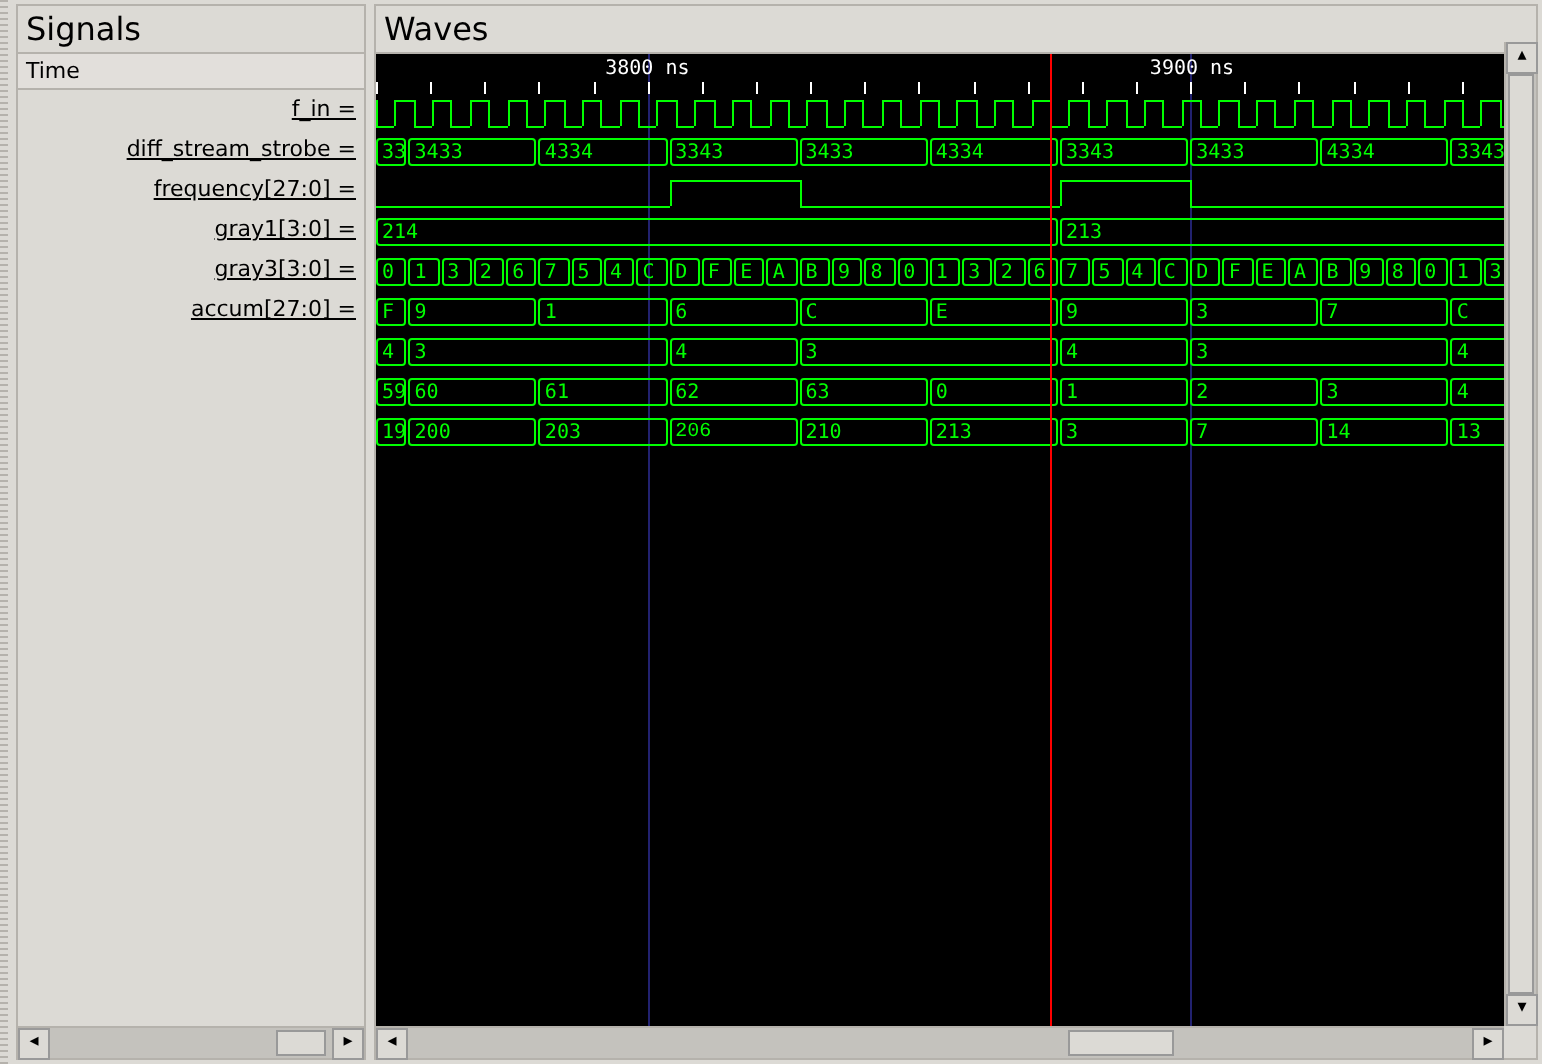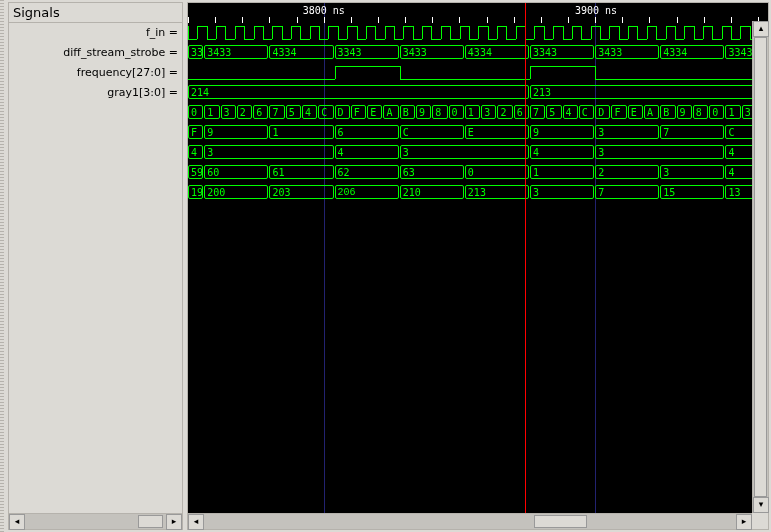--- a/index.html
+++ b/index.html
@@ -15,38 +15,39 @@
   }
   .panel {
     display: flex;
     flex-direction: column;
     border: 1px solid #b5b2ac;
     background: #dcdad5;
   }
   .panel-title {
     background: #dcdad5;
     padding: 2px 4px;
-    font-size: 13px;
+    font-size: 16px;
     border-bottom: 1px solid #b5b2ac;
   }
   #signals-panel { width: 175px; margin-right: 4px; }
   #waves-panel  { flex: 1; }
 
   .subheader {
     background: #e2dfdb;
     padding: 2px 4px;
     font-size: 11px;
     border-bottom: 1px solid #b5b2ac;
   }
   .signals-body {
     flex: 1;
     background: #dcdad5;
     overflow: hidden;
     display: flex;
     flex-direction: column;
+    text-decoration: underline;
   }
   .signal-row {
     height: 20px;
     line-height: 20px;
     padding-right: 4px;
     text-align: right;
     font-size: 11px;
     color: #000;
     overflow: hidden;
     white-space: nowrap;
@@ -167,36 +168,40 @@
     cursor: col-resize;
   }
 </style>
 </head>
 <body>
 
 <div class="resize-grip"></div>
 
 <div id="signals-panel" class="panel" style="margin-left:6px">
   <div class="panel-title">Signals</div>
+  <div class="subheader">Time</div>
   <div class="signals-body" id="signals-body">
       <div class="signal-row">f_in =</div>
       <div class="signal-row">diff_stream_strobe =</div>
       <div class="signal-row">frequency[27:0] =</div>
       <div class="signal-row">gray1[3:0] =</div>
+      <div class="signal-row">gray3[3:0] =</div>
+      <div class="signal-row">accum[27:0] =</div>
     </div>
   <div class="scrollbar-h">
     <div class="sb-btn">◂</div>
     <div class="sb-track">
       <div class="sb-thumb" style="left:80%;top:1px;bottom:1px;width:18%"></div>
     </div>
     <div class="sb-btn">▸</div>
   </div>
 </div>
 
 <div id="waves-panel" class="panel" style="position:relative">
+  <div class="panel-title">Waves</div>
   <div class="waves-body" id="waves-body">
       <div class="gridline-v" style="left: 135.714px;"></div>
       <div class="gridline-v" style="left: 407.143px;"></div>
       <div class="timeline">
         <span class="time-label" style="left: 135.714px;">3800 ns</span>
         <span class="time-label" style="left: 408px;">3900 ns</span>
         <div class="tick" style="left: 0px;"></div>
         <div class="tick" style="left: 27.1429px;"></div>
         <div class="tick" style="left: 54.2857px;"></div>
         <div class="tick" style="left: 81.4286px;"></div>
@@ -450,21 +455,21 @@
       </div>
       <div class="wave-row" style="top: 180px;">
         <div class="bus-seg" style="left: 0px; width: 15.2857px;">196</div>
         <div class="bus-seg" style="left: 16.2857px; width: 64.1429px;">200</div>
         <div class="bus-seg" style="left: 81.4286px; width: 64.1429px;">203</div>
         <div class="bus-seg" style="left: 146.571px; width: 64.1429px; font-family: Liberation Mono, monospace;">206</div>
         <div class="bus-seg" style="left: 211.714px; width: 64.1429px;">210</div>
         <div class="bus-seg" style="left: 276.857px; width: 64.1429px;">213</div>
         <div class="bus-seg" style="left: 342px; width: 64.1429px;">3</div>
         <div class="bus-seg" style="left: 407.143px; width: 64.1429px;">7</div>
-        <div class="bus-seg" style="left: 472.286px; width: 64.1429px;">15</div>
+        <div class="bus-seg" style="left: 472.286px; width: 64.1429px;">14</div>
         <div class="bus-seg" style="left: 537.429px; width: 64.1429px;">13</div>
       </div>
       <div class="cursor-line" style="left: 336.571px;"></div>
     </div>
   <div class="scrollbar-v" style="top:18px">
     <div class="sb-btn">▴</div>
     <div class="sb-track">
       <div class="sb-thumb" style="top:0;left:1px;right:1px;height:100%"></div>
     </div>
     <div class="sb-btn">▾</div>

